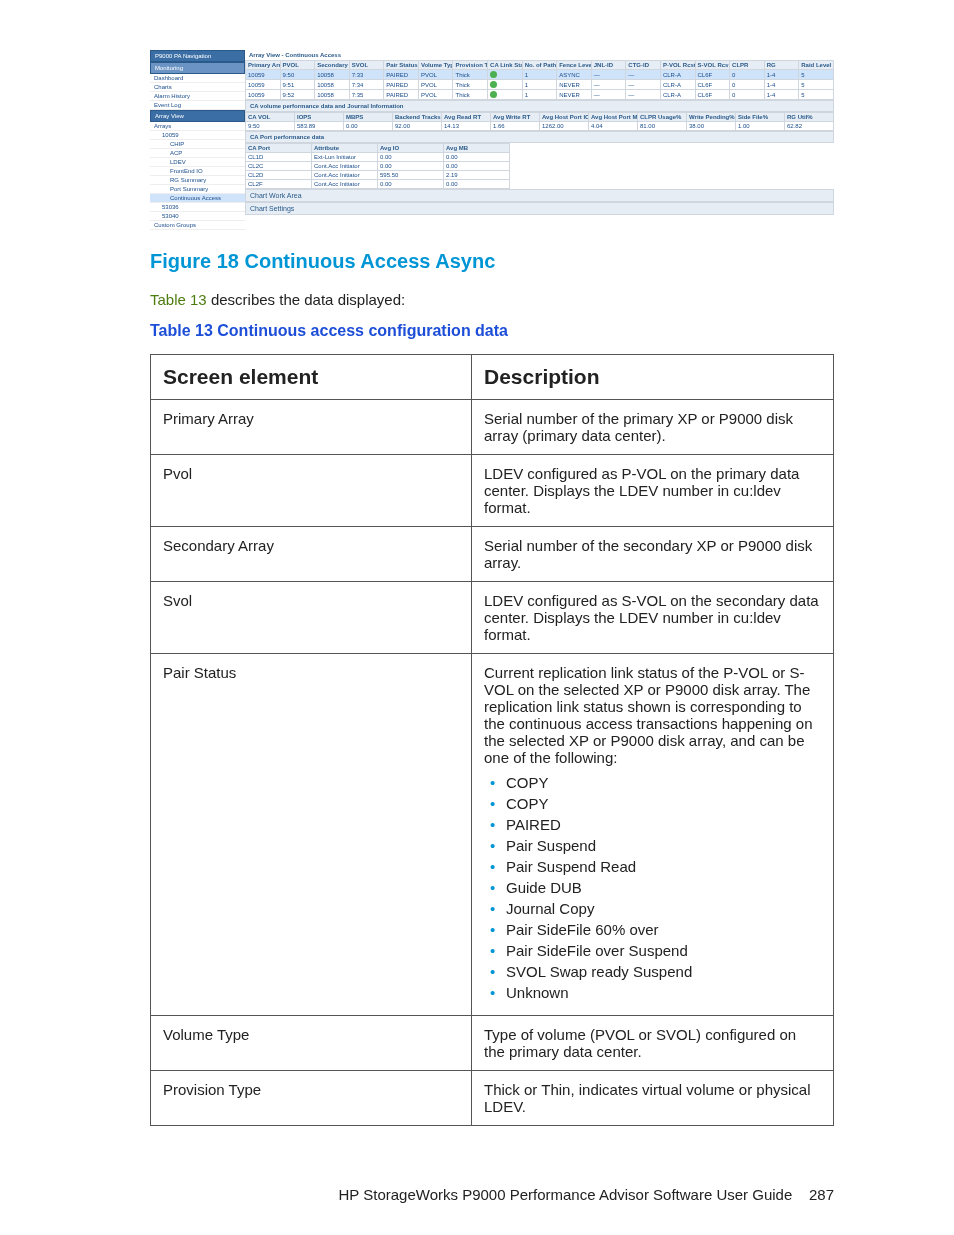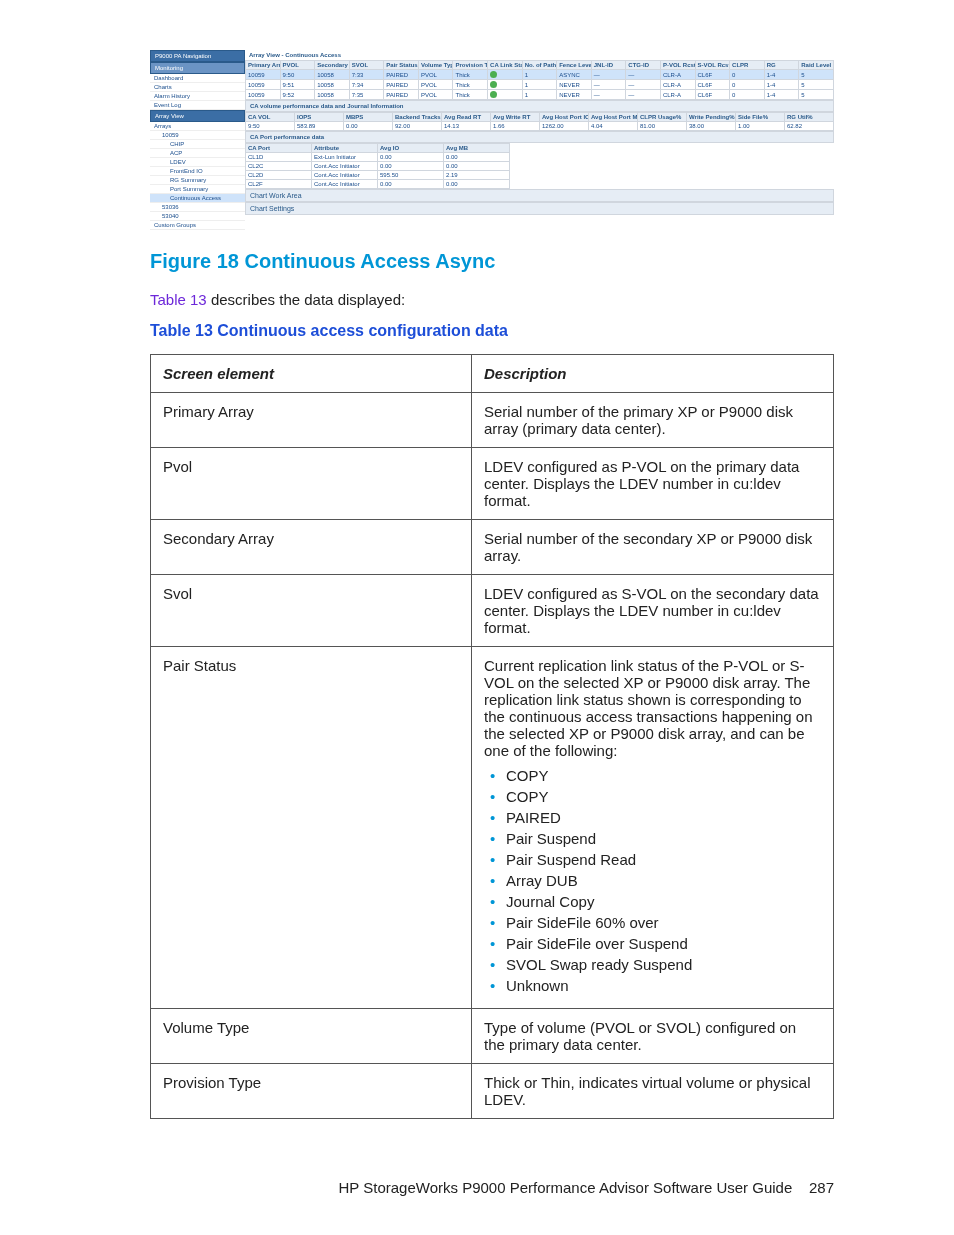--- a/index.html
+++ b/index.html
@@ -83,42 +83,41 @@
   .fig-caption {
     color: #0096d6;
     font-weight: bold;
     font-size: 20px;
     margin: 8px 0 18px 0;
   }
   .body-text {
     font-size: 15px;
     margin: 0 0 14px 0;
   }
-  .body-text .link { color: #6d28d9; }
+  .body-text .link { color: #4d7c0f; }
   .tbl-caption {
     color: #1d4ed8;
     font-weight: bold;
     font-size: 16px;
     margin: 0 0 14px 0;
   }
   table.doc {
     border-collapse: collapse;
     width: 100%;
   }
   table.doc th, table.doc td {
     border: 1px solid #555;
     padding: 10px 12px;
     vertical-align: top;
     text-align: left;
     font-size: 15px;
   }
   table.doc th {
     font-weight: bold;
-    font-size: 15px;
-    font-style: italic;
+    font-size: 21px;
   }
   table.doc td:first-child { width: 47%; }
   ul.items {
     margin: 8px 0 0 0;
     padding-left: 22px;
   }
   ul.items li {
     margin: 4px 0;
     list-style: none;
     position: relative;
@@ -381,21 +380,21 @@
         <tr>
           <td>Pair Status</td>
           <td>
             <div>Current replication link status of the P-VOL or S-VOL on the selected XP or P9000 disk array. The replication link status shown is corresponding to the continuous access transactions happening on the selected XP or P9000 disk array, and can be one of the following:</div>
             <ul class="items">
               <li>COPY</li>
               <li>COPY</li>
               <li>PAIRED</li>
               <li>Pair Suspend</li>
               <li>Pair Suspend Read</li>
-              <li>Array DUB</li>
+              <li>Guide DUB</li>
               <li>Journal Copy</li>
               <li>Pair SideFile 60% over</li>
               <li>Pair SideFile over Suspend</li>
               <li>SVOL Swap ready Suspend</li>
               <li>Unknown</li>
             </ul>
           </td>
         </tr>
         <tr>
           <td>Volume Type</td>

